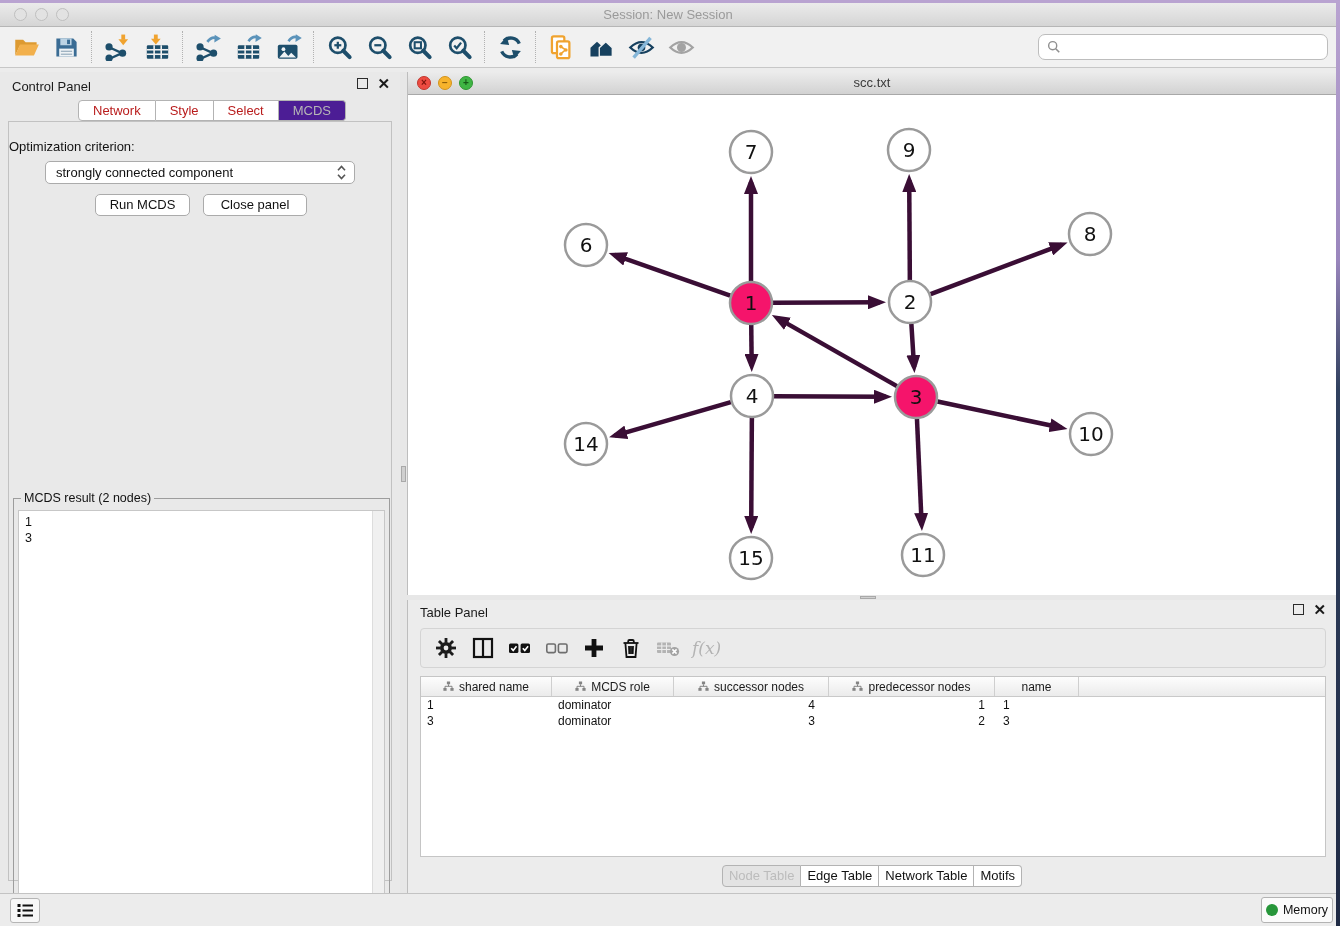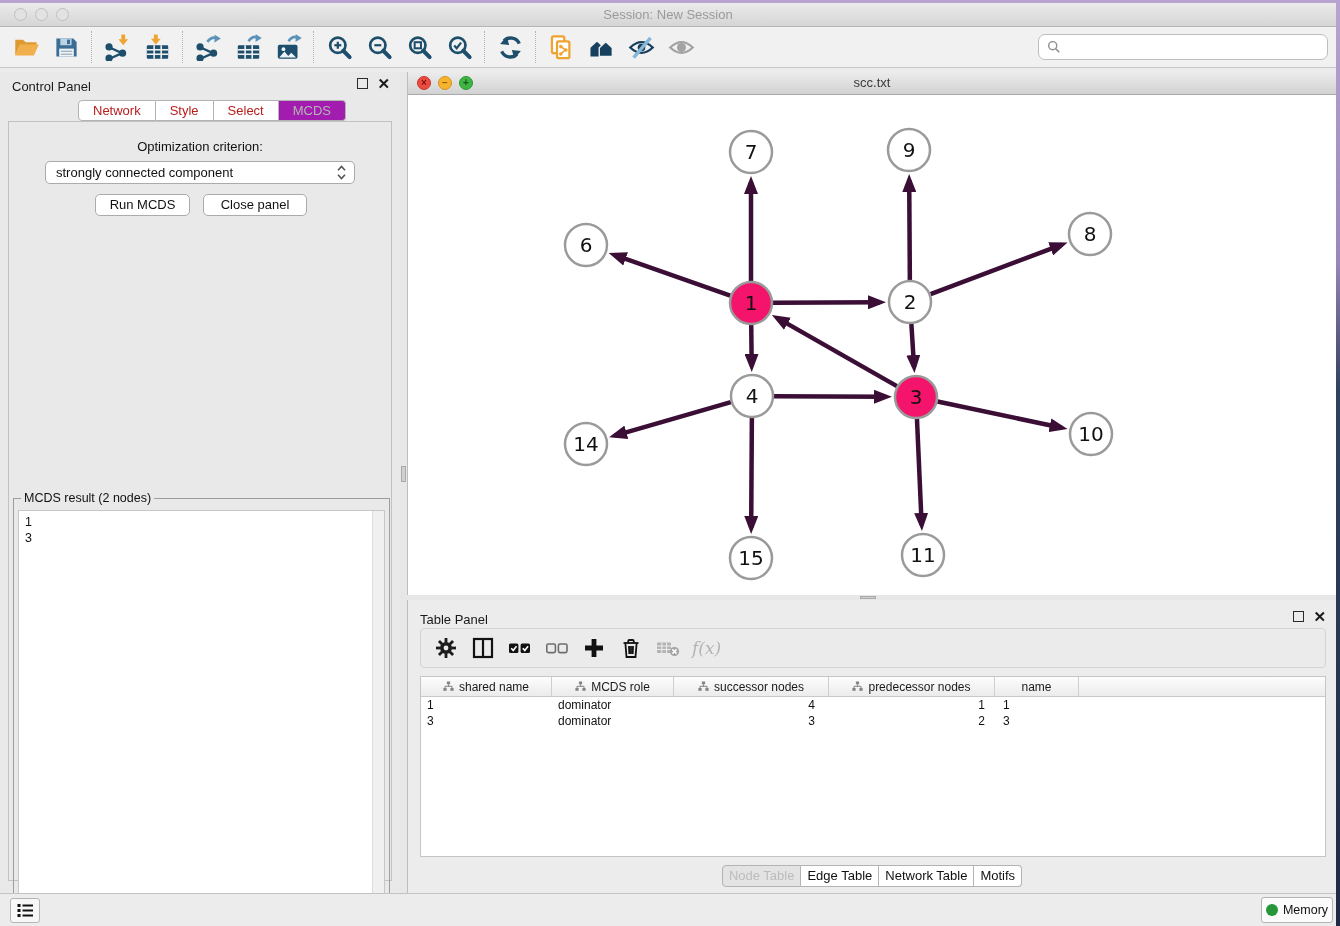--- a/index.html
+++ b/index.html
@@ -38,25 +38,25 @@
   .panel-header .ph-title { font-size:13px; color:#1a1a1a; position:absolute; left:12px; top:7px; }
   .ph-icons { position:absolute; right:10px; top:6px; display:flex; gap:9px; align-items:center; }
   .float-glyph { width:11px; height:11px; border:1.6px solid #2b2b2b; display:inline-block; }
   .close-glyph { font-size:15px; font-weight:700; color:#1a1a1a; line-height:11px; }
 
   .cp-tabs { position:absolute; left:78px; top:28px; display:flex; height:21px; }
   .cp-tab { background:#fff; border:1px solid #b3b3b3; border-left:none;
     font-size:13px; color:#b91c1c; padding:0 14px; line-height:19px; }
   .cp-tab:first-child { border-left:1px solid #b3b3b3; border-radius:4px 0 0 4px; }
   .cp-tab:last-child { border-radius:0 4px 4px 0; }
-  .cp-tab.selected { background:#a21caf; color:#b6b6b6; }
+  .cp-tab.selected { background:#4c1d95; color:#b6b6b6; }
 
   .cp-content { position:absolute; left:8px; right:8px; top:49px; bottom:12px;
     border:1px solid #c2c2c2; background:#e9e9e9; }
-  .opt-label { position:absolute; top:17px; left:0; right:0; text-align:center;
+  .opt-label { position:absolute; top:17px; left:0; right:0; 
     font-size:13px; color:#111; }
   .opt-select { position:absolute; left:36px; top:39px; width:310px; height:23px;
     background:#fff; border:1px solid #ababab; border-radius:5px;
     display:flex; align-items:center; padding:0 8px 0 10px; font-size:13px; color:#111; }
   .opt-select .sel-text { flex:1; }
   .cp-buttons { position:absolute; top:72px; left:0; right:0; }
   .cp-btn { position:absolute; height:22px; background:#fff; border:1px solid #ababab;
     border-radius:5px; font-size:13px; color:#111; text-align:center; line-height:20px; }
   .btn-run { left:86px; width:95px; }
   .btn-close { left:194px; width:104px; }
@@ -438,21 +438,21 @@
           </g>
         </svg>
     </div>
   </div>
 
   <div class="h-splitter">
     <div class="h-grip"></div>
   </div>
 
   <div class="table-panel">
-    <div class="panel-header" style="height:24px;margin-top:7px;">
+    <div class="panel-header" style="height:24px;">
       <span class="ph-title" style="top:5px;">Table Panel</span>
       <span class="ph-icons" style="top:4px;">
         <span class="float-glyph"></span>
         <span class="close-glyph">✕</span>
       </span>
     </div>
     <div class="tp-toolbar">
       <div class="tp-btn">
         <svg width="22" height="22" viewBox="0 0 22 22">
           <g fill="#1c1c1c">

